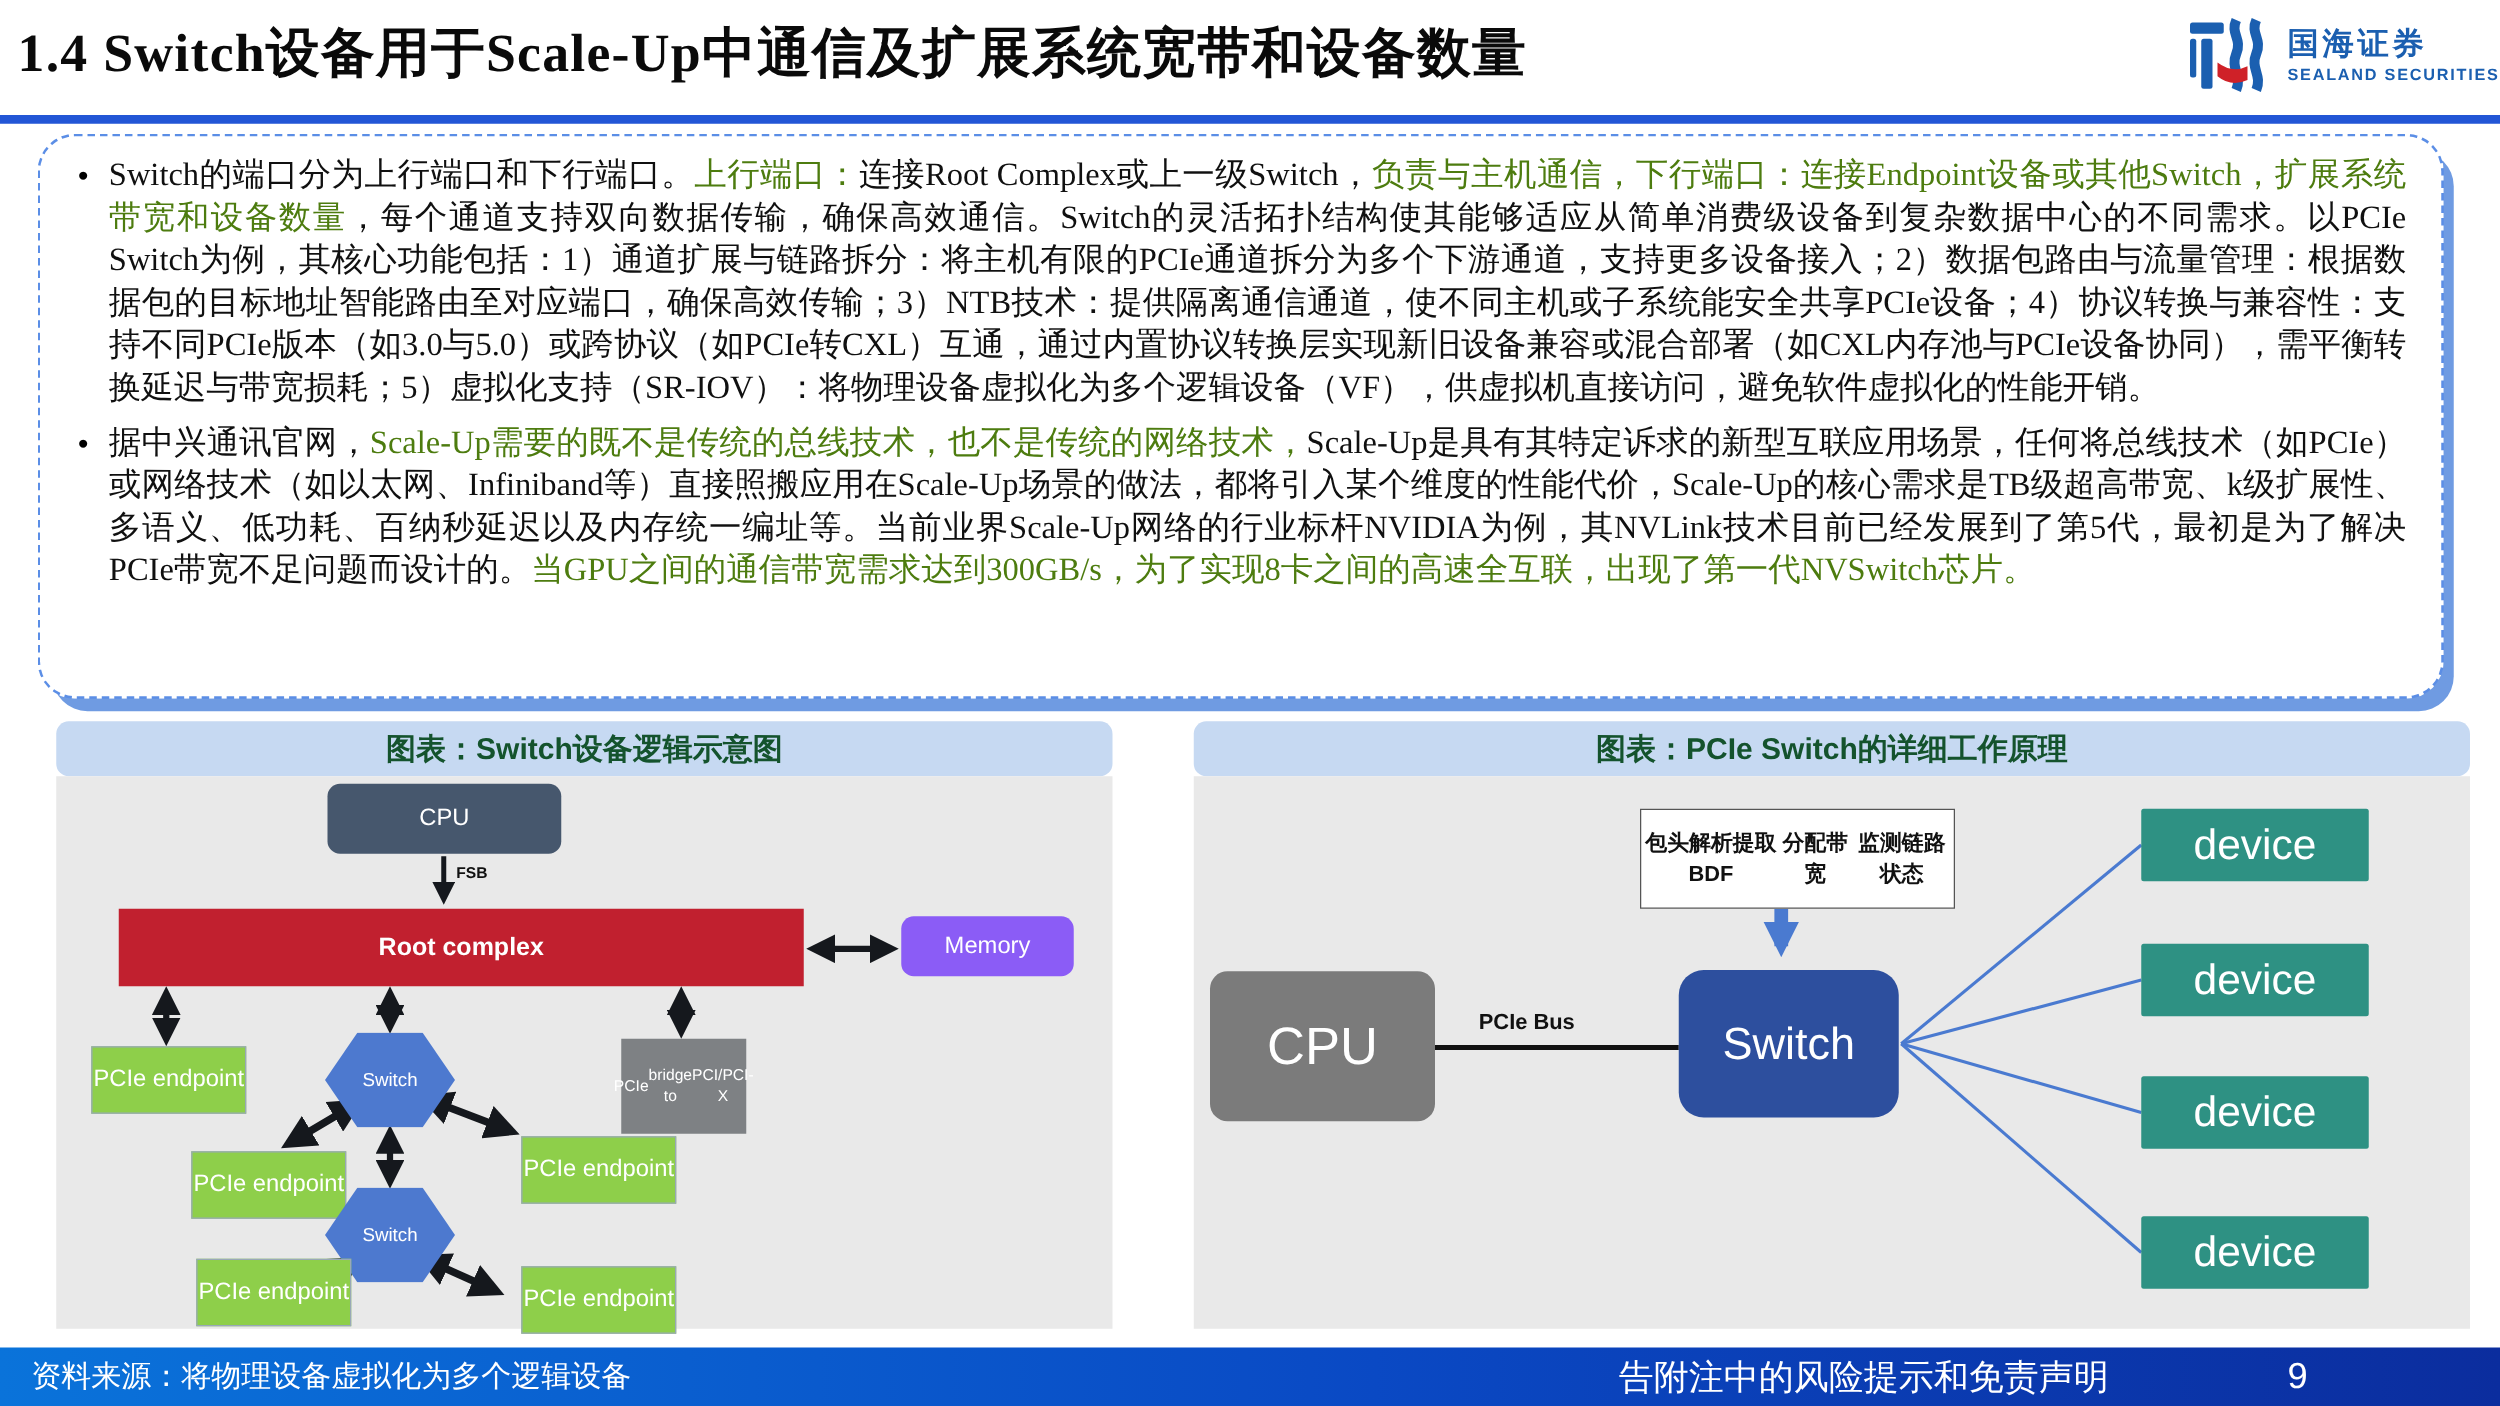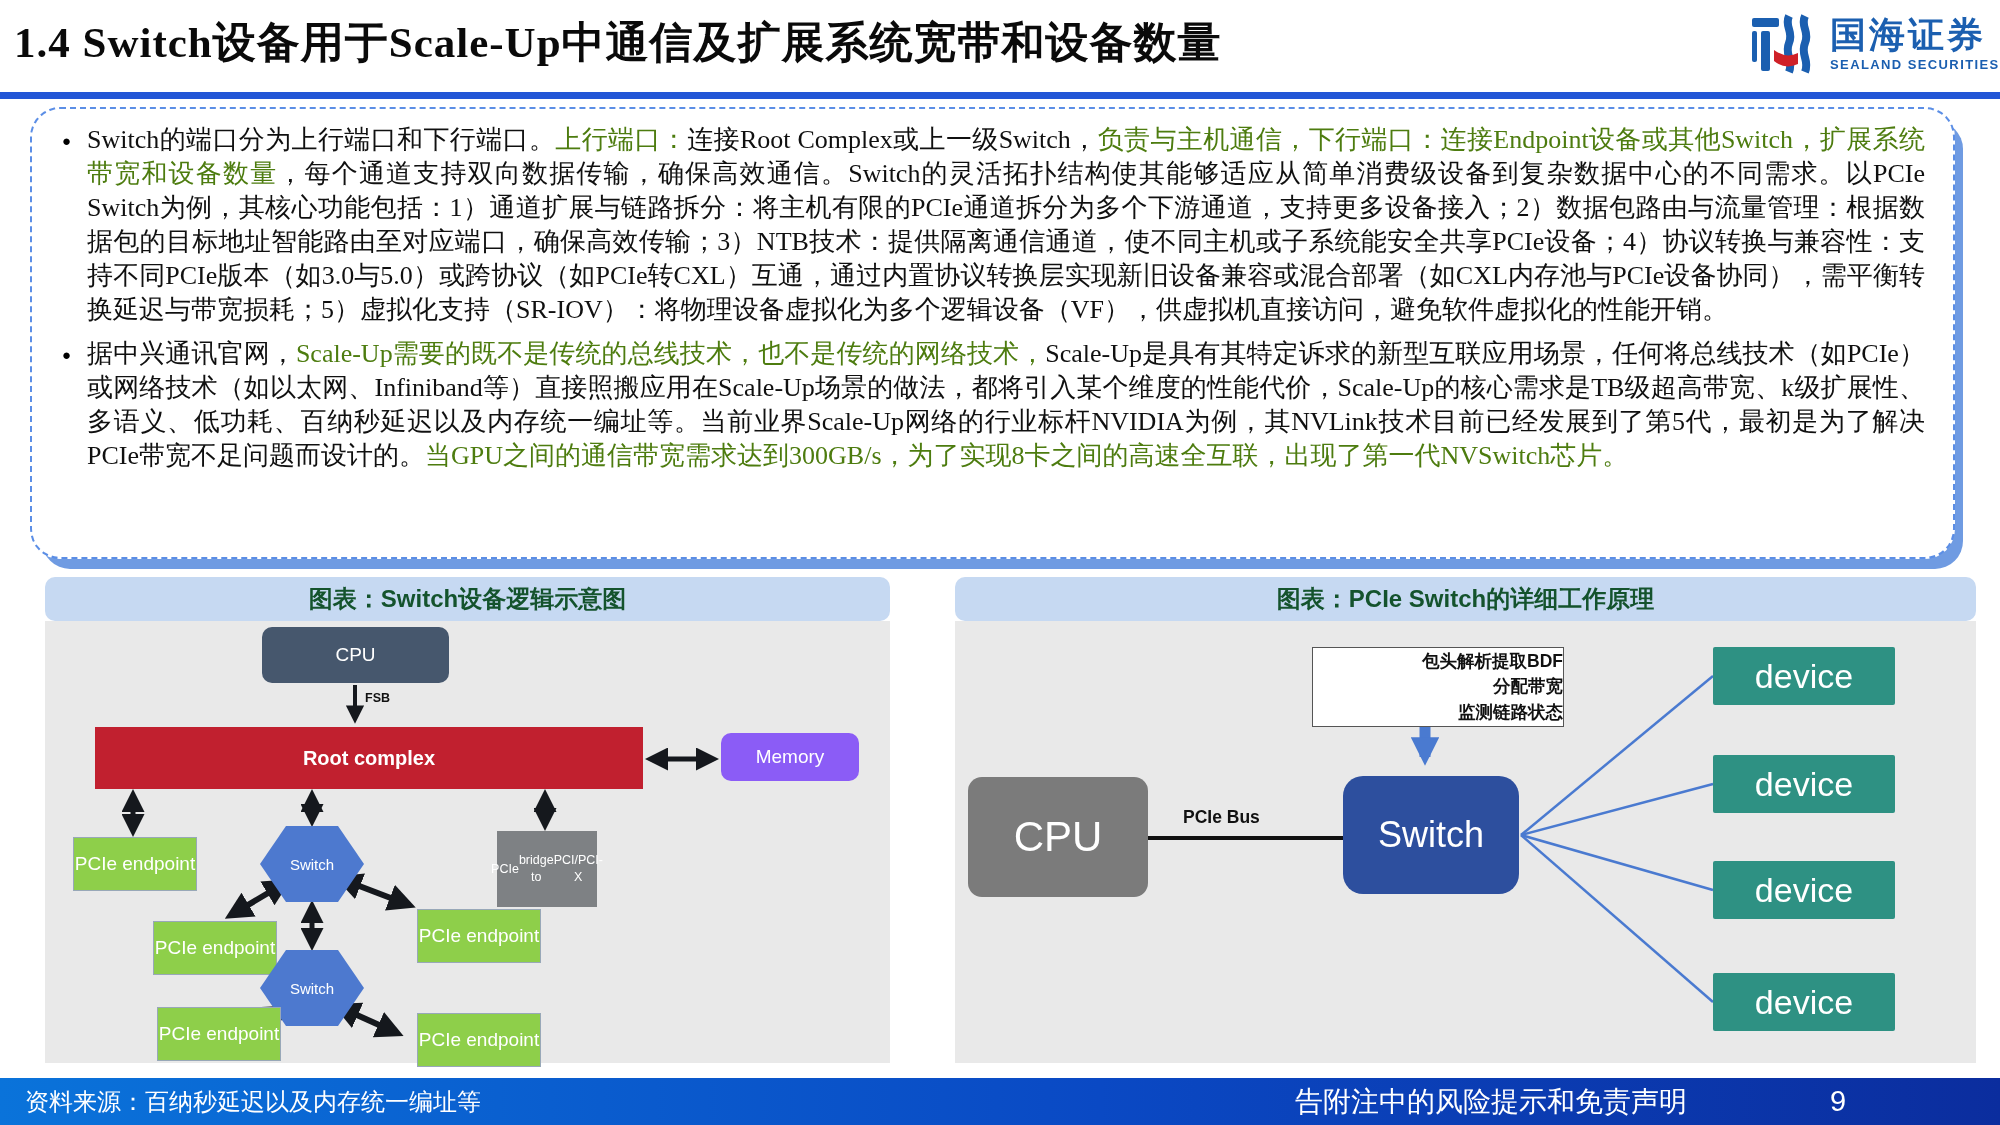--- a/index.html
+++ b/index.html
@@ -6,21 +6,21 @@
   .page{position:relative;width:2000px;height:1125px;background:#ffffff;overflow:hidden;
         font-family:"Liberation Sans","DejaVu Sans",sans-serif;}
 
   
   .page-title{position:absolute;left:14px;top:14px;width:1560px;
     font-family:"Liberation Serif","DejaVu Serif",serif;
     font-size:43px;font-weight:bold;color:#0a0a0a;letter-spacing:1px;white-space:nowrap;}
   .title-rule{position:absolute;left:0;top:92px;width:2000px;height:7px;background:#2256d6;}
   .logo{position:absolute;left:1748px;top:8px;display:flex;align-items:center;gap:10px;}
   .logo-text{display:flex;flex-direction:column;line-height:1;}
-  .logo-cn{font-size:36px;font-weight:bold;color:#1b5fb0;letter-spacing:3px;}
+  .logo-cn{font-size:25px;font-weight:bold;color:#1b5fb0;letter-spacing:3px;}
   .logo-en{font-size:13px;font-weight:bold;color:#1b5fb0;letter-spacing:1.4px;margin-top:5px;}
 
   
   .content-box{position:absolute;left:30px;top:107px;width:1925px;height:452px;box-sizing:border-box;
     background:#ffffff;border:2px dashed #5b8ee6;border-radius:30px;
     box-shadow:10px 12px 0 -2px #6f9be2;padding:14px 28px 0 30px;}
   .bullet{display:flex;gap:16px;margin-bottom:10px;}
   .dot{font-size:15px;line-height:34px;color:#000;flex:0 0 auto;padding-top:1px;}
   .bullet-text{flex:1;font-family:"Liberation Serif","DejaVu Serif",serif;
     font-size:26px;line-height:34px;color:#101010;text-align:justify;}
@@ -52,21 +52,21 @@
   .ep-e{left:372px;top:392px;}
   .hex{width:104px;height:76px;background:#4d79cf;font-size:15px;
     clip-path:polygon(25% 0,75% 0,100% 50%,75% 100%,25% 100%,0 50%);}
   .hex1{left:215px;top:205px;}
   .hex2{left:215px;top:329px;}
   .bridge{left:452px;top:210px;width:100px;height:76px;background:#7e8184;
     font-size:12.5px;line-height:1.35;flex-direction:row;}
 
   
   .ann-box{left:357px;top:26px;width:252px;height:80px;background:#ffffff;border:1.5px solid #555;
-    color:#111;font-size:17.5px;font-weight:600;line-height:1.45;flex-direction:column;align-items:flex-end;}
+    color:#111;font-size:17.5px;font-weight:600;line-height:1.45;flex-direction:row;}
   .cpu-r{left:13px;top:156px;width:180px;height:120px;background:#7b7b7b;border-radius:14px;font-size:42px;}
   .switch-r{left:388px;top:155px;width:176px;height:118px;background:#2d4f9e;border-radius:20px;font-size:36px;}
   .bus-label{position:absolute;left:228px;top:186px;color:#111;font-size:17.5px;font-weight:600;}
   .device{left:758px;width:182px;height:58px;background:#2e9183;border-radius:2px;font-size:34px;}
   .device-1{top:26px;}.device-2{top:134px;}.device-3{top:240px;}.device-4{top:352px;}
 
   
   .footer{position:absolute;left:0;top:1078px;width:2000px;height:47px;color:#ffffff;
     background:linear-gradient(90deg,#0a73da 0%,#0a49c4 55%,#0b2d9e 100%);}
   .footer-source{position:absolute;left:25px;top:0;line-height:47px;font-size:24px;}
@@ -173,18 +173,18 @@
       <div class="bus-label">PCIe Bus</div>
       <div class="node switch-r">Switch</div>
       <div class="node device device-1">device</div>
       <div class="node device device-2">device</div>
       <div class="node device device-3">device</div>
       <div class="node device device-4">device</div>
     </div>
   </div>
 
   <div class="footer">
-    <span class="footer-source">资料来源：百纳秒延迟以及内存统一编址等</span>
+    <span class="footer-source">资料来源：将物理设备虚拟化为多个逻辑设备</span>
     <span class="footer-disclaimer">告附注中的风险提示和免责声明</span>
     <span class="footer-page">9</span>
   </div>
 
 </div>
 
 </body></html>

